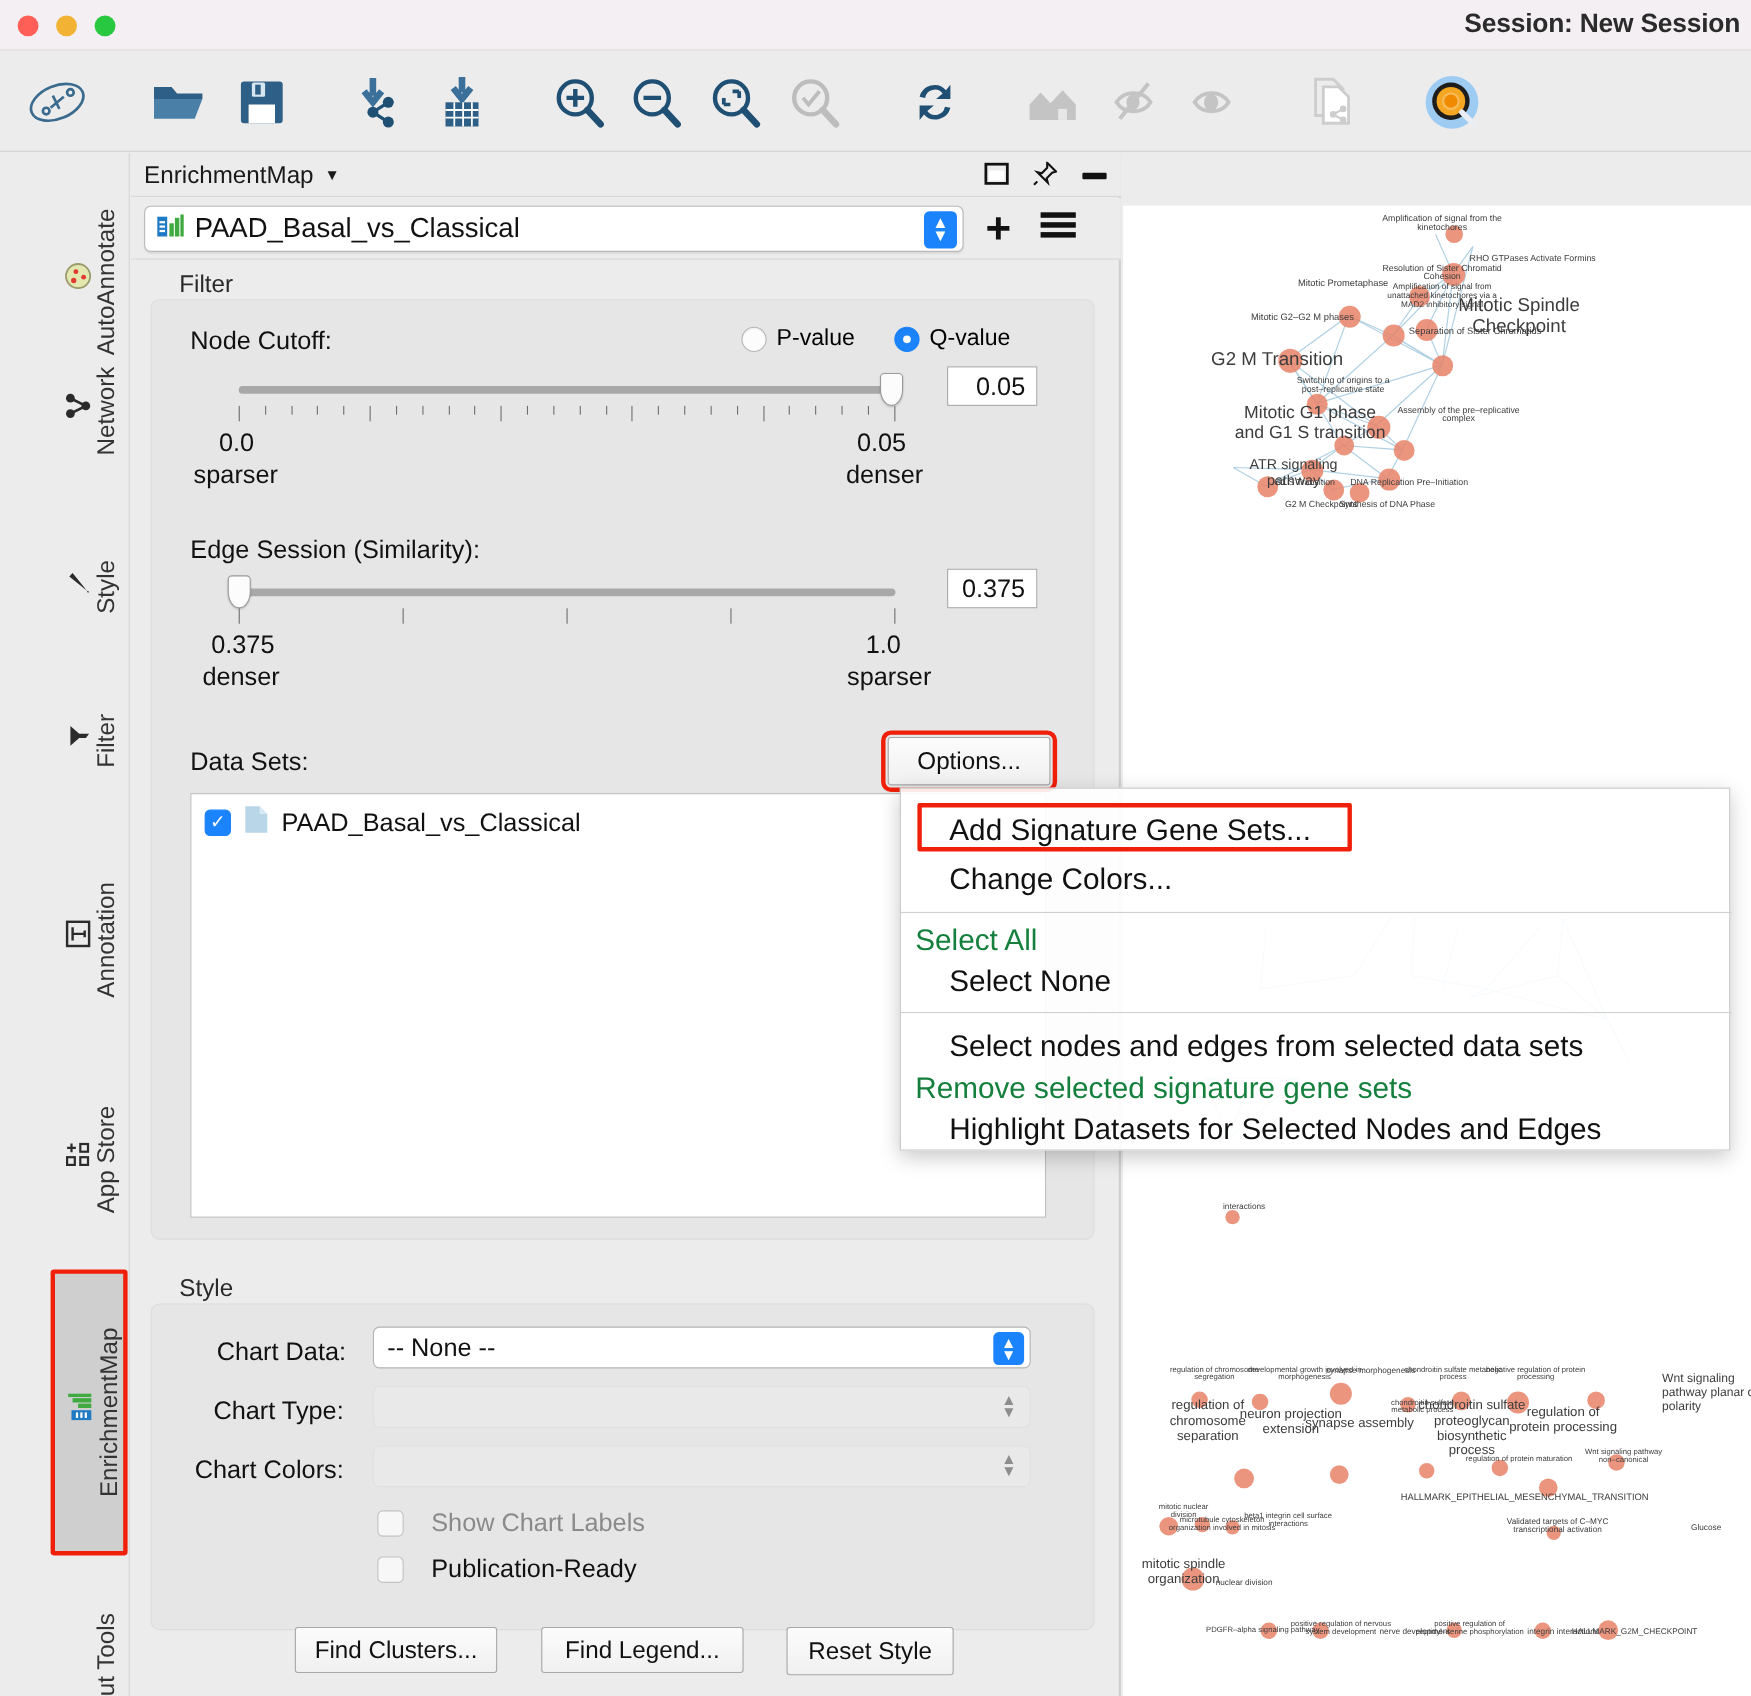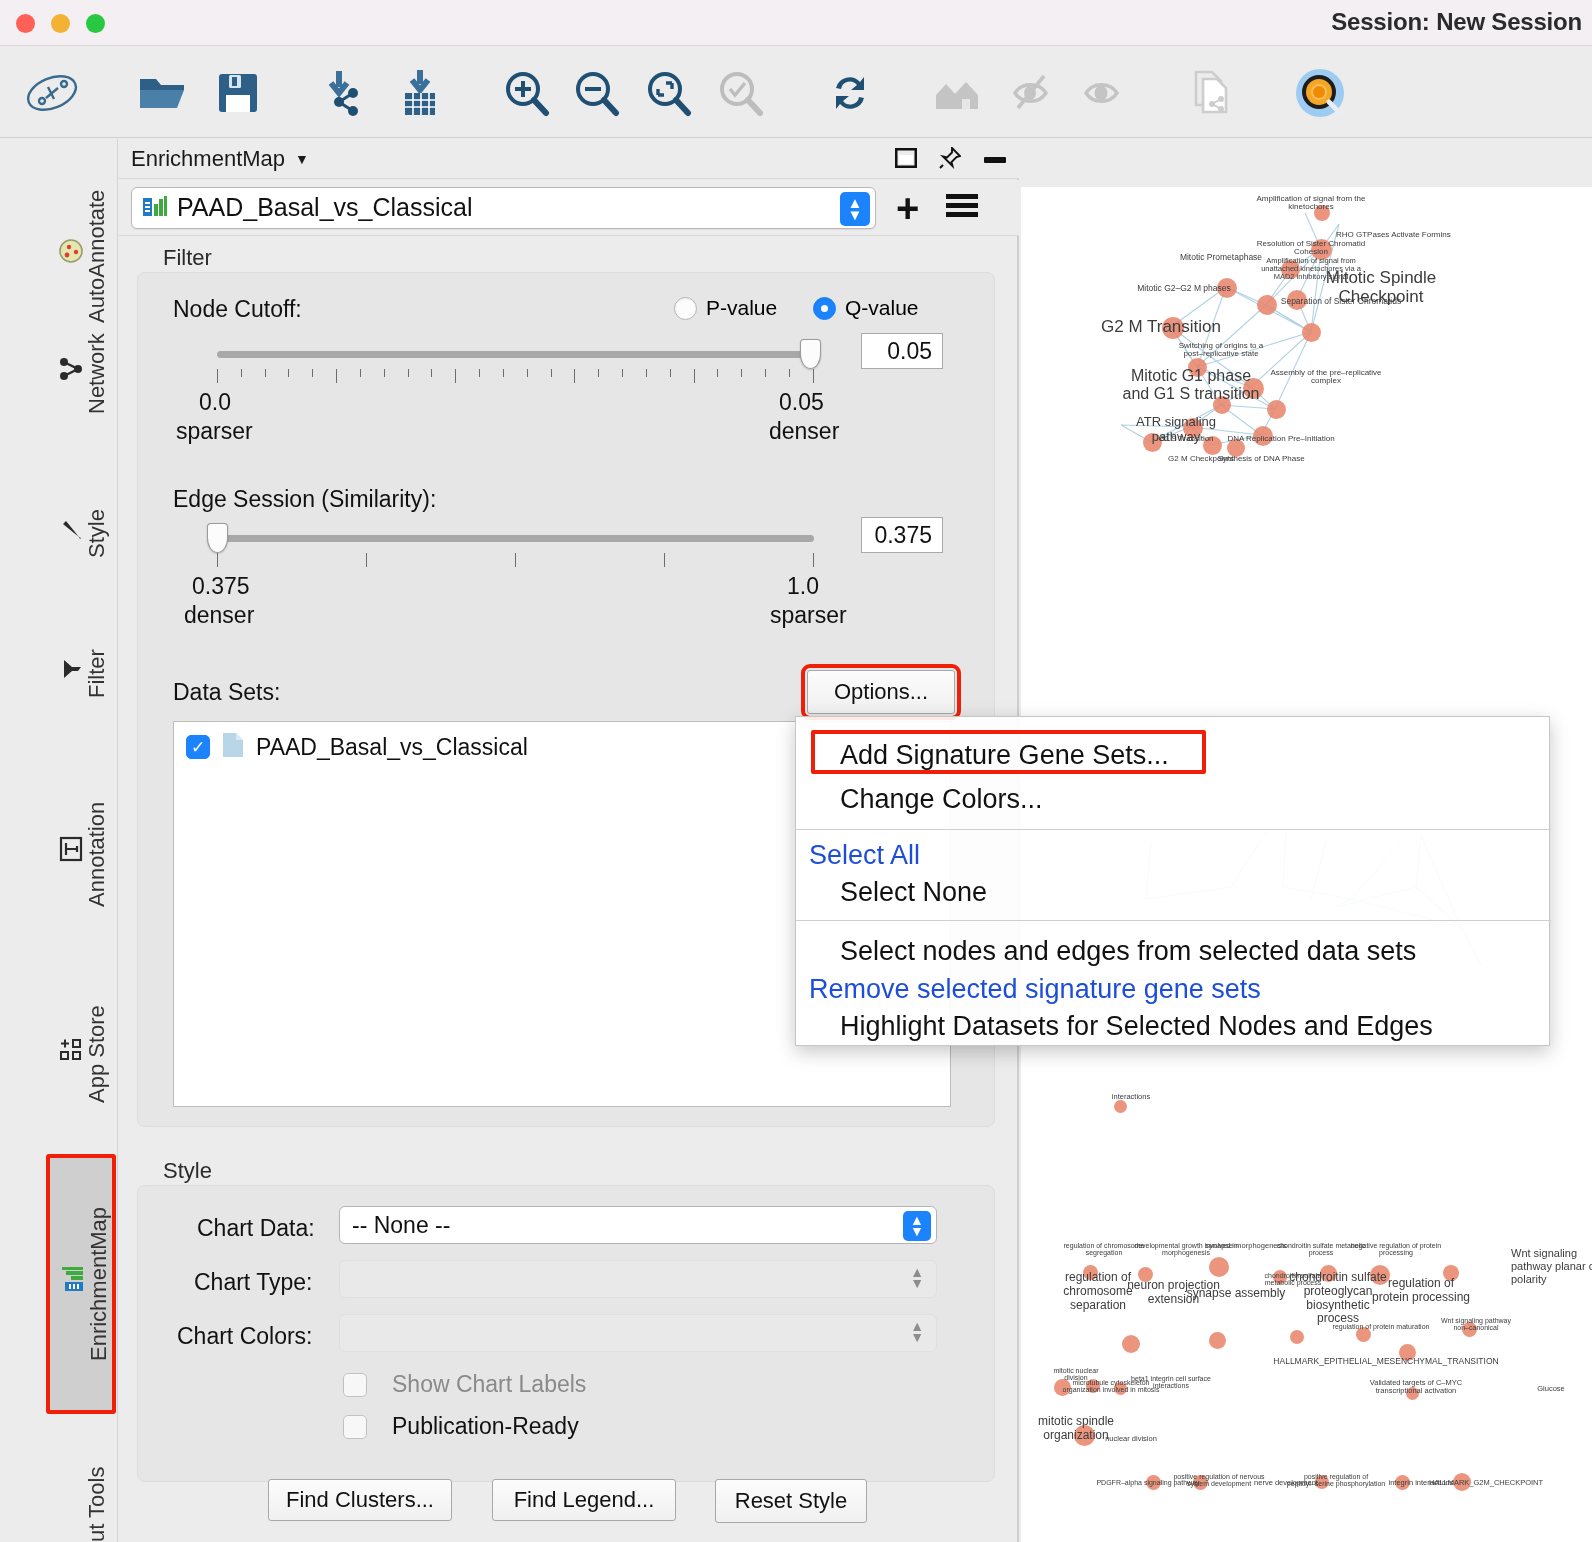--- a/index.html
+++ b/index.html
@@ -204,32 +204,32 @@
     position: absolute; border-radius: 50%;
     background: #e8836a; opacity: 0.86;
   }
   .nlabel {
     position: absolute; color: #3c3c3c; text-align: center;
     line-height: 1.05; white-space: pre; pointer-events: none;
   }
 
   
   .popmenu {
-    position: absolute; left: 795px; top: 716px; width: 755px; height: 330px;
+    position: absolute; left: 818px; top: 716px; width: 755px; height: 330px;
     background: rgba(255,255,255,0.90);
     border: 1px solid #c6c6c6;
     box-shadow: 0 6px 18px rgba(0,0,0,0.22);
     z-index: 40;
   }
   .mi {
     position: absolute; left: 0; width: 755px;
     display: flex; align-items: center; padding-left: 44px;
     font-size: 27px; color: #111;
   }
-  .mi.dim { color: #1d4ed8; padding-left: 13px; }
+  .mi.dim { color: #15803d; padding-left: 13px; }
   .msep { position: absolute; left: 0; width: 755px; height: 1px; background: #cfcfcf; }
   .mi-highlight {
     position: absolute; left: 15px; width: 395px; height: 44px;
     border: 4px solid #f01f09; border-radius: 2px;
   }
 </style>
 </head>
 <body>
 
 <div id="app">

